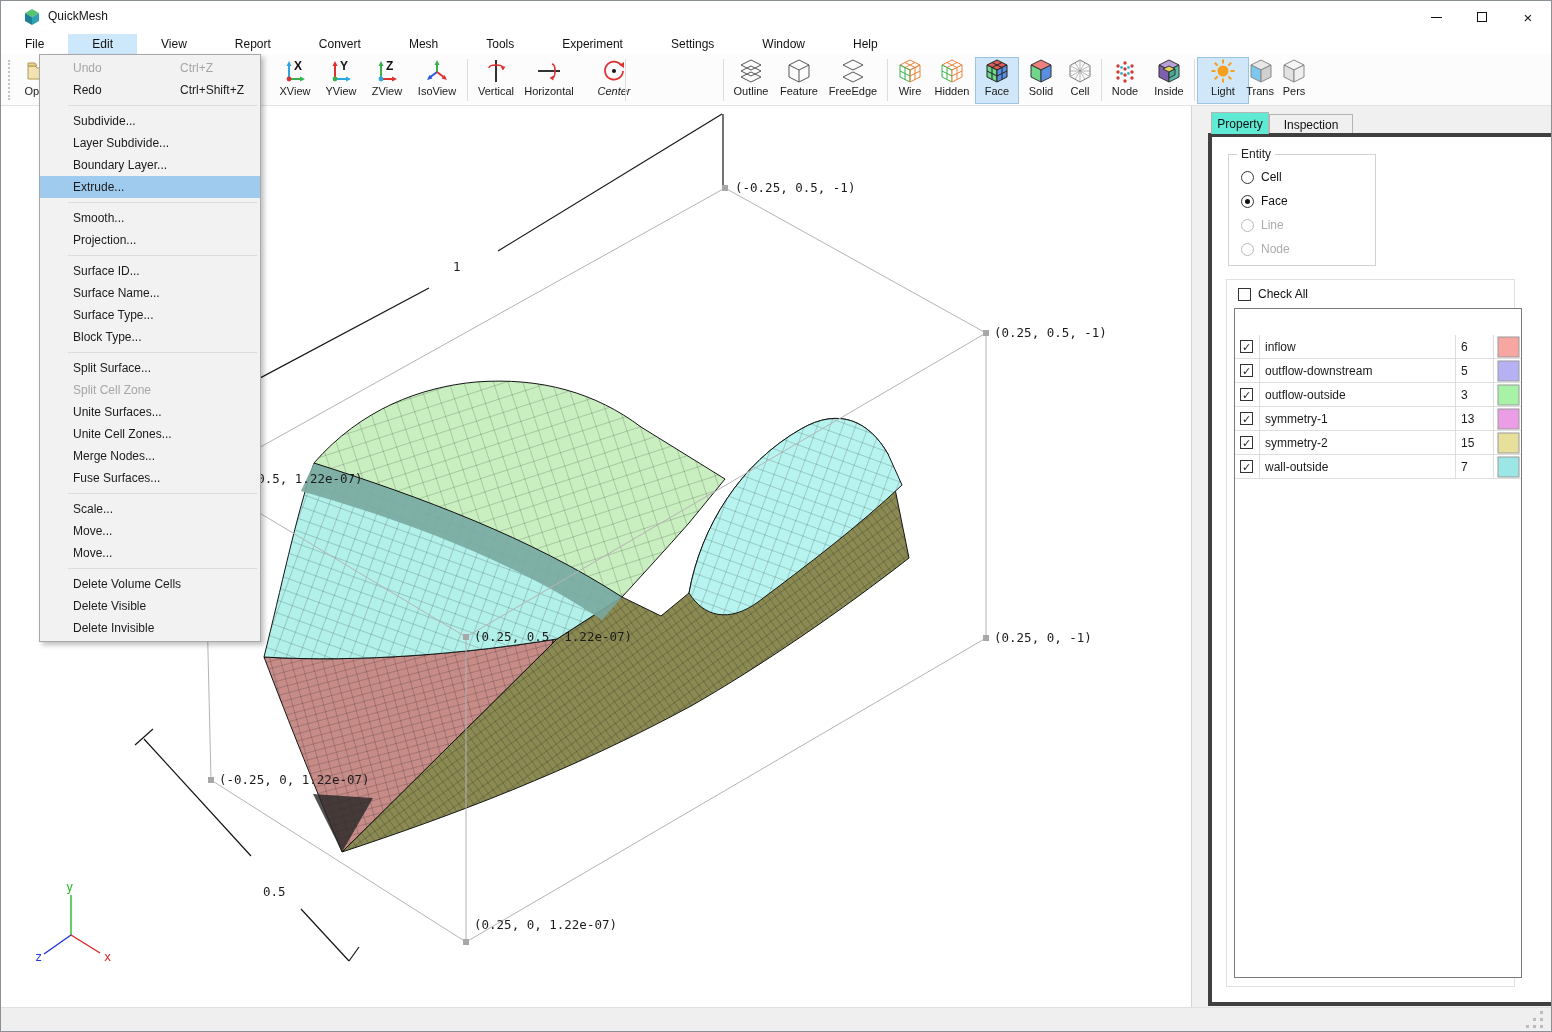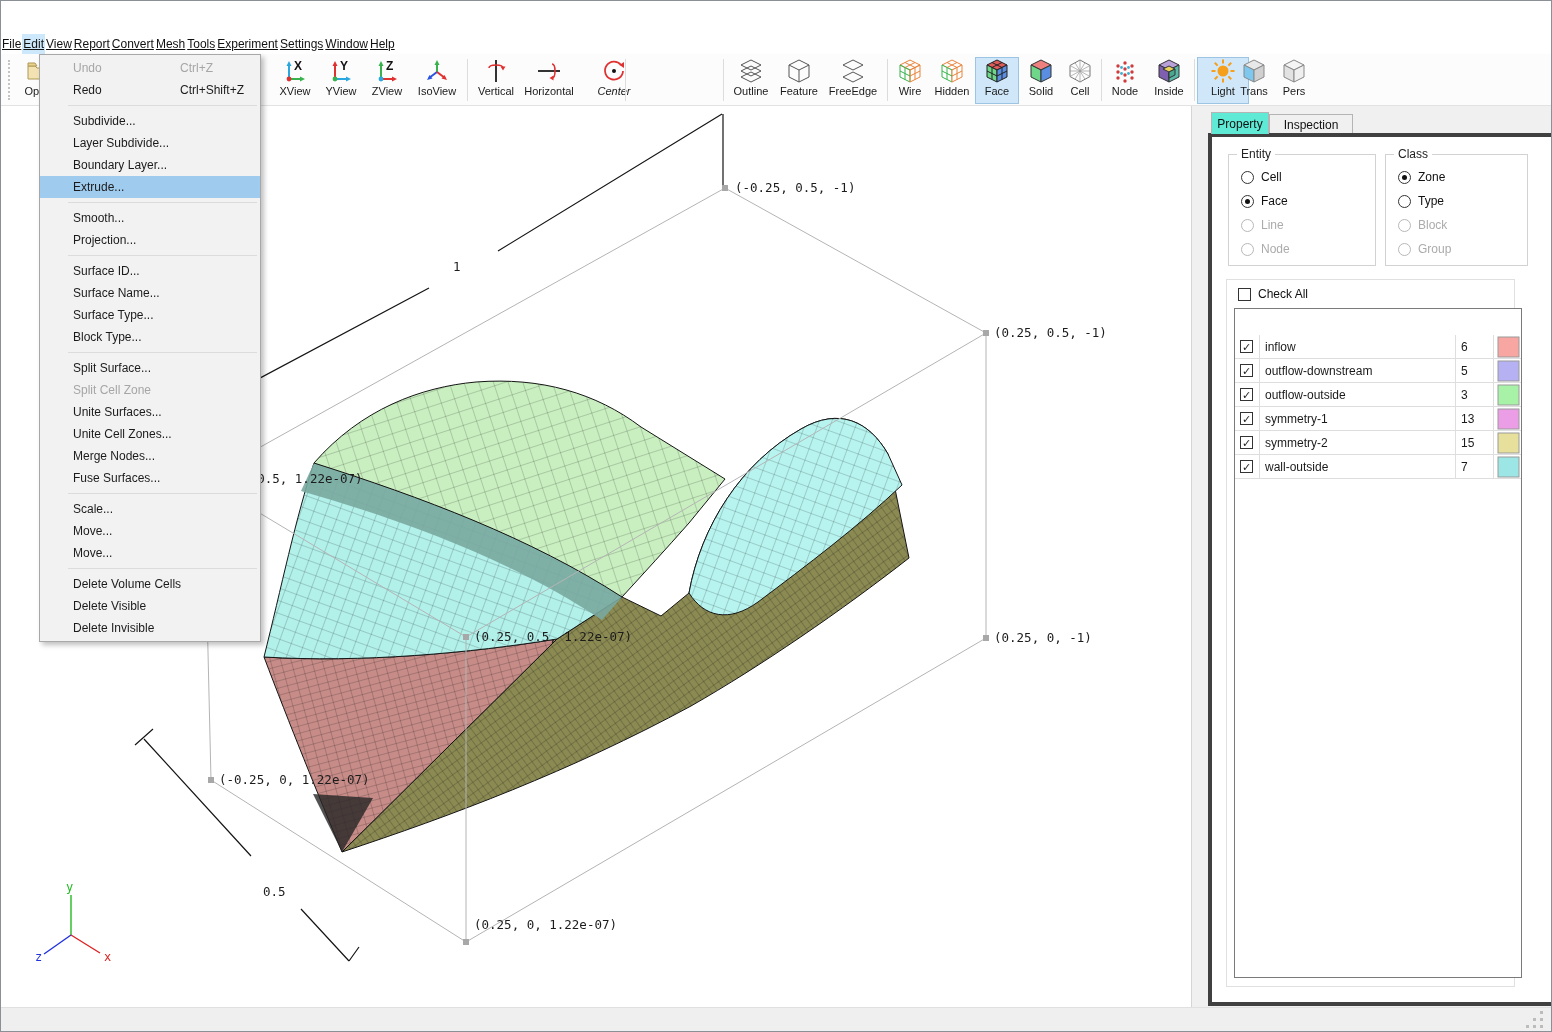--- a/index.html
+++ b/index.html
@@ -11,21 +11,21 @@
   .app-icon { position:absolute; left:22px; top:7px; width:18px; height:18px; }
   .title-text { position:absolute; left:47px; top:8px; font-size:12px; color:#111; }
   .win-btn { position:absolute; top:0; width:46px; height:32px; display:flex; align-items:center; justify-content:center; color:#111; }
   .wb-min { right:92px; } .wb-max { right:46px; } .wb-close { right:0; }
   .glyph-min { width:11px; height:0; border-top:1px solid #111; display:block; }
   .glyph-max { width:10px; height:10px; border:1px solid #111; display:block; }
   .glyph-close { font-size:15px; line-height:15px; }
 
   
   .menubar { position:absolute; left:0; top:32px; width:100%; height:21px; background:#fff; display:flex; align-items:center; font-size:12px; color:#111; }
-  .menubar .mitem { padding:3px 1px;text-decoration:underline; }
+  .menubar .mitem { padding:3px 24px; }
   .menubar .mitem.active { background:#cde8fa; }
 
   
   .toolbar { position:absolute; left:0; top:53px; width:100%; height:52px; background:#fcfcfc; border-bottom:1px solid #e2e2e2; }
   .tb-grip { position:absolute; left:7px; top:6px; height:40px; border-left:2px dotted #c4c4c4; }
   .tb-sep { position:absolute; top:5px; height:42px; border-left:1px solid #dcdcdc; }
   .tb-btn { position:absolute; top:3px; height:47px; display:flex; flex-direction:column; align-items:center; justify-content:flex-start; font-size:11px; color:#1a1a1a; border:1px solid transparent; }
   .tb-btn svg { width:26px; height:26px; display:block; }
   .tb-btn .tb-label { margin-top:1px; white-space:nowrap; }
   .tb-btn.selected { background:#cfe7f8; border:1px solid #9cc5e4; }
@@ -79,20 +79,37 @@
   
   .statusbar { position:absolute; left:0; top:1006px; width:100%; height:26px; background:#efefef; border-top:1px solid #e0e0e0; }
   .grip { position:absolute; right:8px; bottom:5px; width:16px; height:16px; }
   .grip i { position:absolute; width:3px; height:3px; background:#bcbcbc; }
 </style>
 </head>
 <body>
 
 <div class="window">
 
+  <div class="titlebar">
+    <svg class="app-icon" viewBox="0 0 18 18">
+      <polygon points="9,1 16,5 9,9 2,5" fill="#59c46f"></polygon>
+      <polygon points="2,5 9,9 9,17 2,13" fill="#1e7f95"></polygon>
+      <polygon points="16,5 9,9 9,17 16,13" fill="#2ea3b0"></polygon>
+    </svg>
+    <span class="title-text">QuickMesh</span>
+    <div class="win-btn wb-min">
+        <span class="glyph-min"></span>
+      </div>
+    <div class="win-btn wb-max">
+        <span class="glyph-max"></span>
+      </div>
+    <div class="win-btn wb-close">
+        <span class="glyph-close">×</span>
+      </div>
+  </div>
 
   <div class="menubar">
     <span class="mitem">File</span>
     <span class="mitem active">Edit</span>
     <span class="mitem">View</span>
     <span class="mitem">Report</span>
     <span class="mitem">Convert</span>
     <span class="mitem">Mesh</span>
     <span class="mitem">Tools</span>
     <span class="mitem">Experiment</span>
@@ -327,21 +344,21 @@
           <line x1="1.5" y1="13" x2="5.5" y2="13"></line>
             <line x1="20.5" y1="13" x2="24.5" y2="13"></line>
           <line x1="4.8" y1="4.8" x2="7.6" y2="7.6"></line>
             <line x1="18.4" y1="18.4" x2="21.2" y2="21.2"></line>
           <line x1="4.8" y1="21.2" x2="7.6" y2="18.4"></line>
             <line x1="18.4" y1="7.6" x2="21.2" y2="4.8"></line>
         </g>
       </svg>
       <span class="tb-label">Light</span>
     </div>
-    <div class="tb-btn" style="left:1232px;width:42px;">
+    <div class="tb-btn" style="left:1232px;width:42px;align-items:flex-end;">
       <svg viewBox="0 0 26 26">
         <polygon points="13,2 23,7 13,12 3,7" fill="#e8e8e8" stroke="#888"></polygon>
         <polygon points="3,7 13,12 13,24 3,19" fill="#7ec8f0" stroke="#888"></polygon>
         <polygon points="23,7 13,12 13,24 23,19" fill="#d0d0d0" stroke="#888"></polygon>
       </svg>
       <span class="tb-label">Trans</span>
     </div>
     <div class="tb-btn" style="left:1274px;width:38px;">
       <svg viewBox="0 0 26 26">
         <polygon points="13,2 23,7 13,12 3,7" fill="#f5f5f5" stroke="#888"></polygon>
@@ -453,39 +470,20 @@
         <div class="radio-row disabled" style="top:62px;">
           <span class="radio"></span>
           <span>Line</span>
         </div>
         <div class="radio-row disabled" style="top:86px;">
           <span class="radio"></span>
           <span>Node</span>
         </div>
       </div>
 
-      <div class="groupbox gb-class">
-        <span class="gb-title">Class</span>
-        <div class="radio-row" style="top:14px;">
-          <span class="radio on"></span>
-          <span>Zone</span>
-        </div>
-        <div class="radio-row" style="top:38px;">
-          <span class="radio"></span>
-          <span>Type</span>
-        </div>
-        <div class="radio-row disabled" style="top:62px;">
-          <span class="radio"></span>
-          <span>Block</span>
-        </div>
-        <div class="radio-row disabled" style="top:86px;">
-          <span class="radio"></span>
-          <span>Group</span>
-        </div>
-      </div>
 
       <div class="outerbox"></div>
 
       <div class="checkall">
         <span class="cbox"></span>
         <span>Check All</span>
       </div>
 
       <div class="ztable">
 

